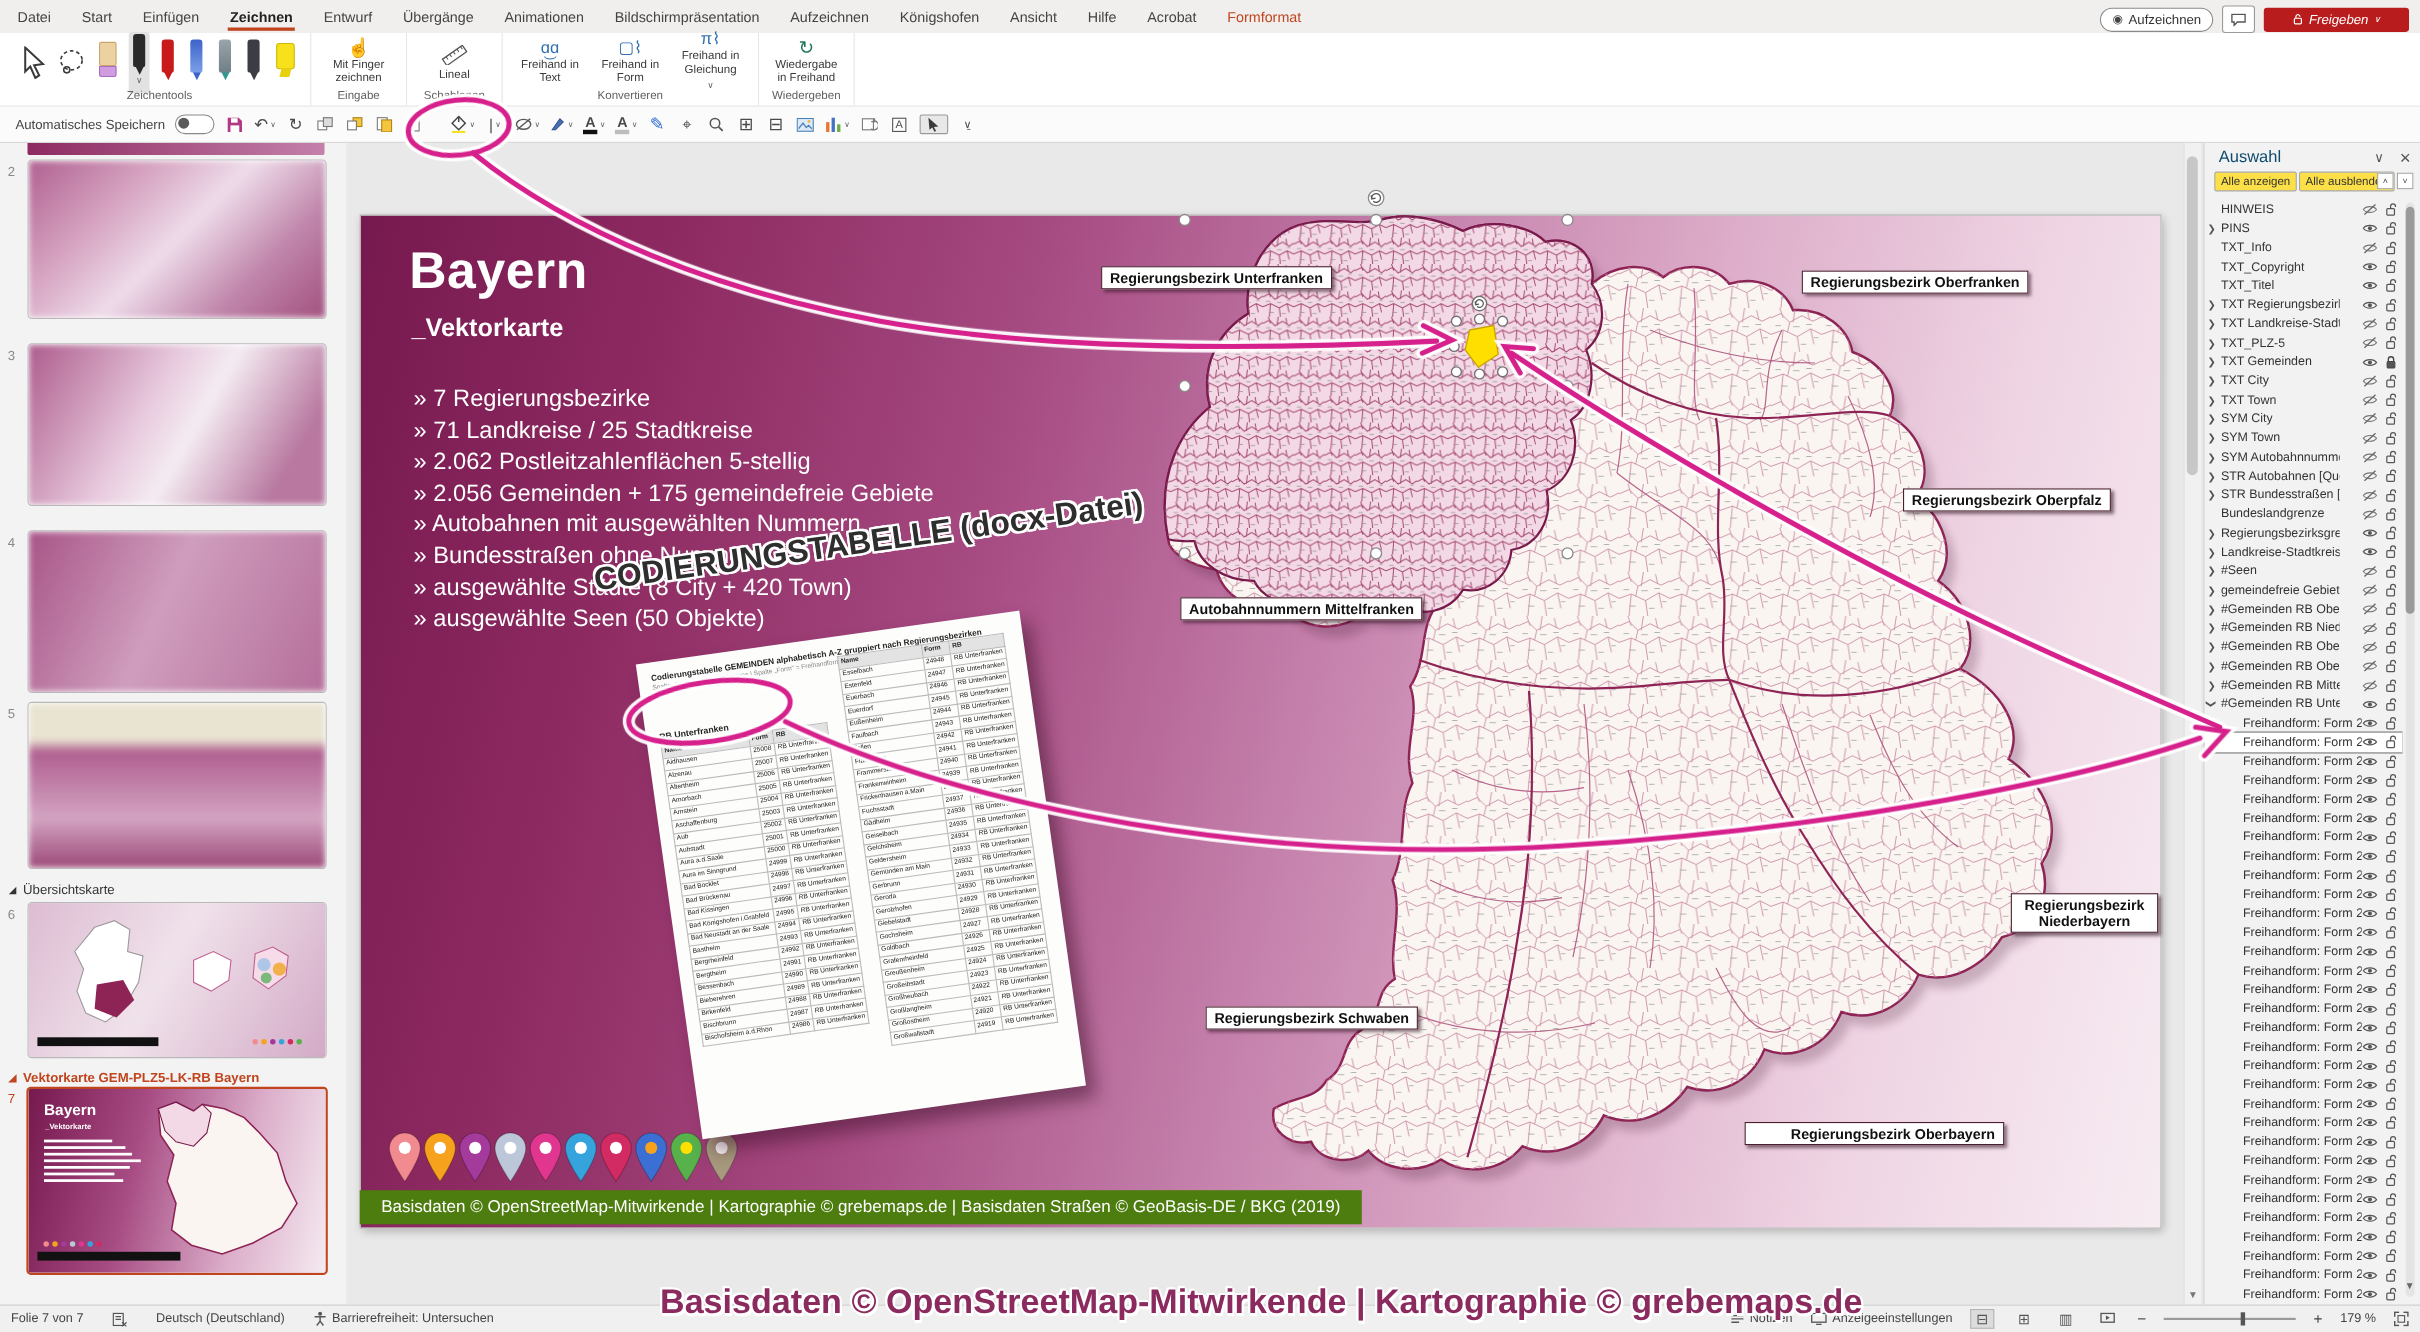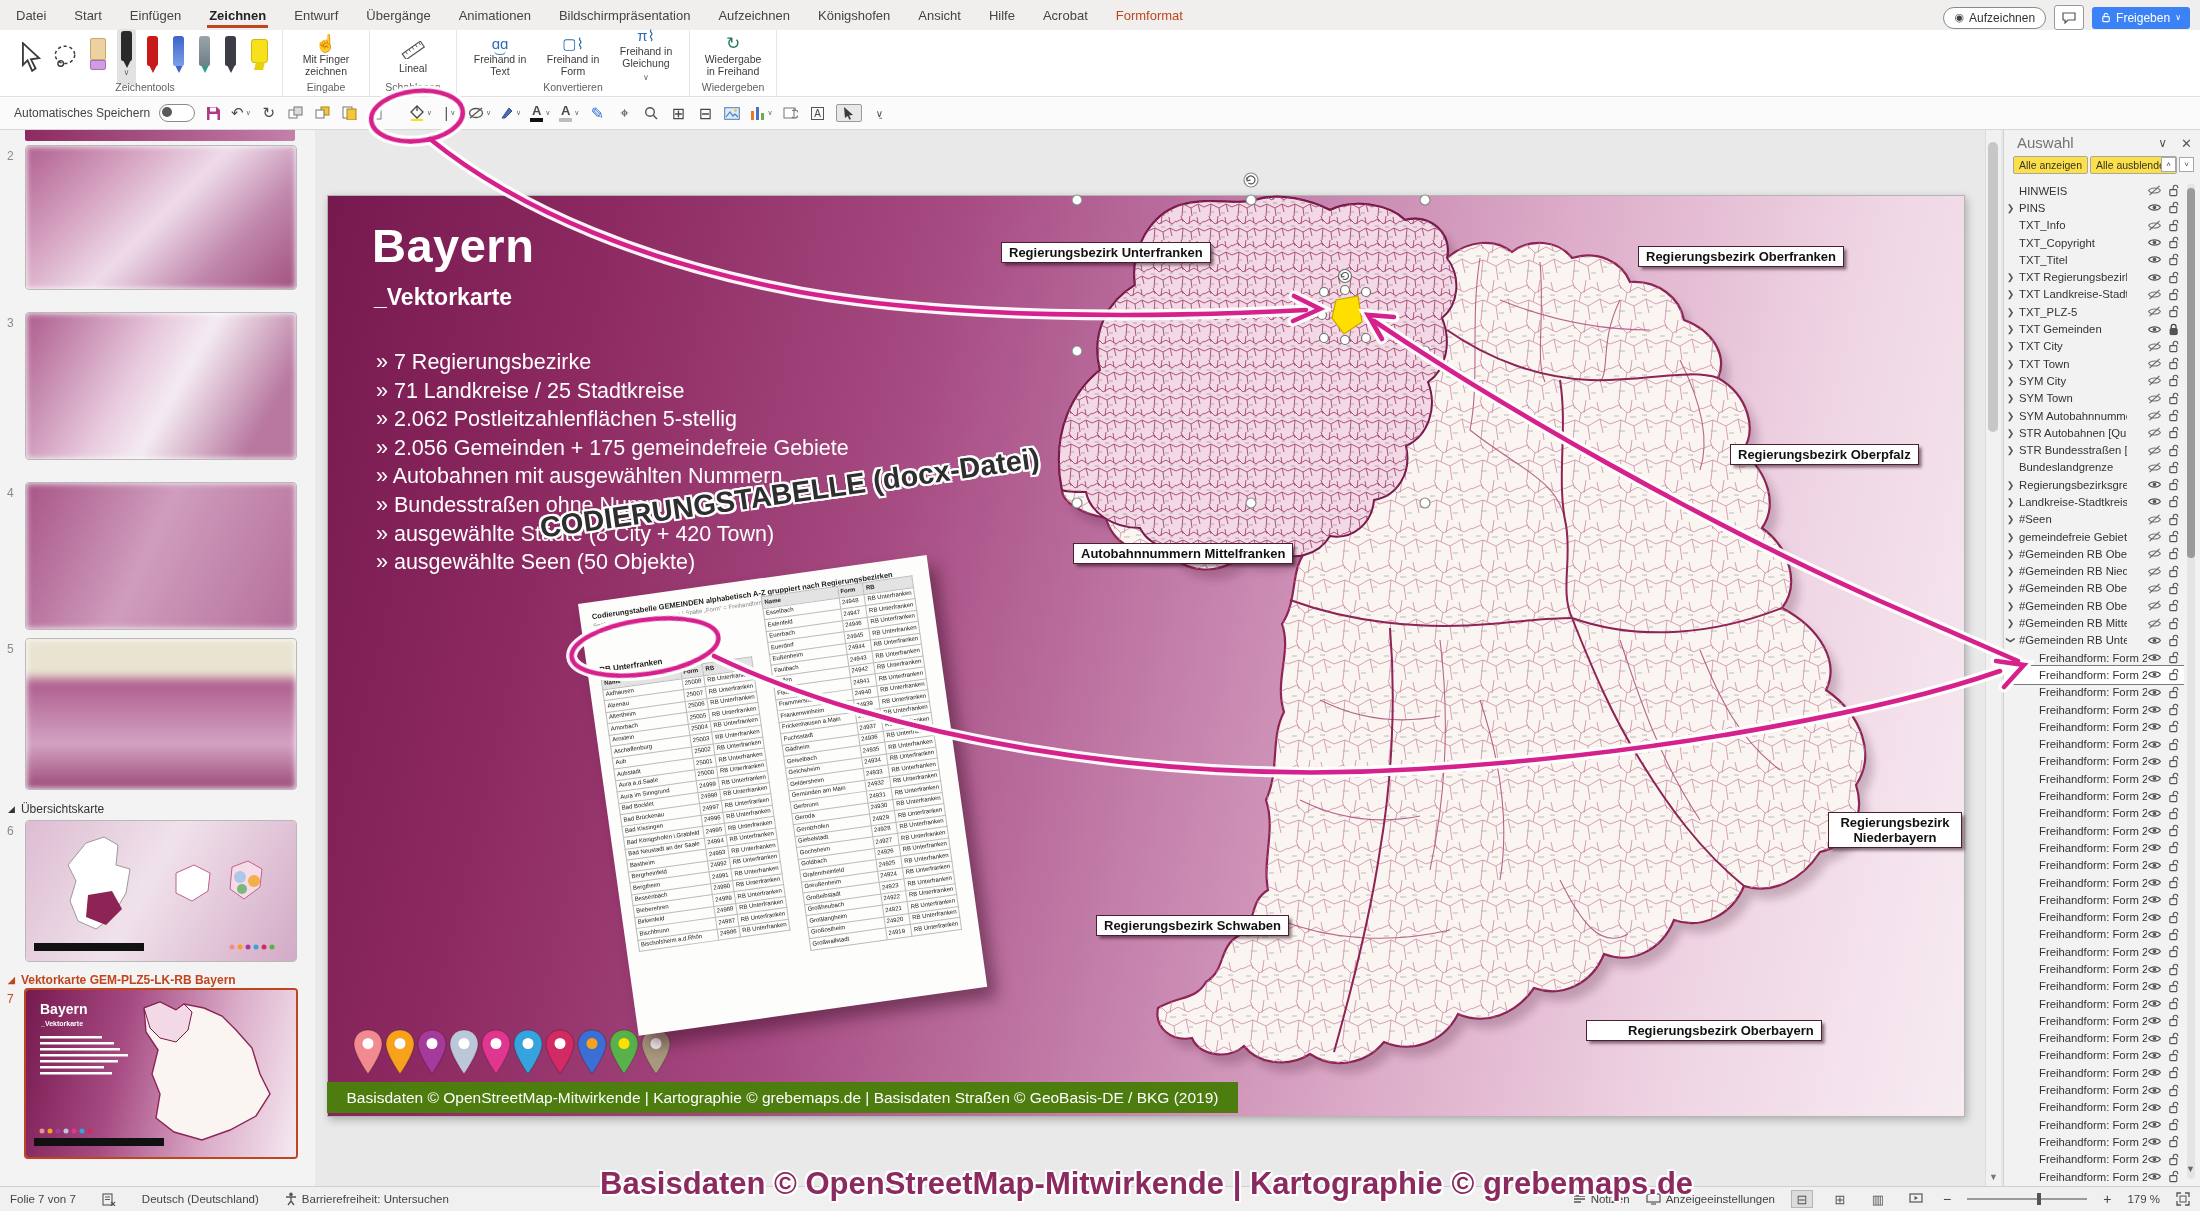--- a/index.html
+++ b/index.html
@@ -7,21 +7,21 @@
        font-family:"Liberation Sans", sans-serif;color:#333;}
   .abs{position:absolute;}
   
   #menubar{left:0;top:0;width:2200px;height:30px;background:#f1efee;display:flex;align-items:center;padding-left:14px;box-sizing:border-box;}
   .menu-item{font-size:13px;color:#444;margin-right:24px;padding:5px 2px;cursor:default;white-space:nowrap;}
   .menu-item.active{color:#222;font-weight:bold;border-bottom:3px solid #c0451e;padding-bottom:2px;}
   .menu-item.contextual{color:#c0451e;}
   #tr-controls{position:absolute;right:10px;top:5px;display:flex;gap:8px;align-items:center;}
   #rec-btn{border:1px solid #8a8a8a;border-radius:13px;background:#fff;padding:3px 10px;font-size:12px;display:flex;gap:5px;align-items:center;}
   #cmt-btn{border:1px solid #9a9a9a;border-radius:3px;background:#fff;width:28px;height:23px;display:flex;align-items:center;justify-content:center;}
-  #share-btn{background:#3b82f6;color:#fff;border-radius:3px;padding:4px 9px;font-size:12px;display:flex;gap:5px;align-items:center;}
+  #share-btn{background:#b91c1c;color:#fff;border-radius:3px;padding:4px 26px;font-size:12px;display:flex;gap:5px;align-items:center;font-style:italic;}
   
   #ribbon{left:0;top:30px;width:2200px;height:67px;background:#fff;border-bottom:1px solid #e0e0e0;display:flex;align-items:stretch;padding-left:8px;box-sizing:border-box;}
   .rgroup{display:flex;flex-direction:column;align-items:center;justify-content:space-between;padding:4px 10px 2px 10px;border-right:1px solid #e6e6e6;}
   .ricons{display:flex;align-items:center;gap:7px;height:46px;}
   .rlabel{font-size:10.5px;color:#616161;padding:1px 0 3px 0;}
   .pen{width:11px;height:30px;border-radius:3px 3px 2px 2px;position:relative;}
   .pen:after{content:"";position:absolute;left:1.5px;bottom:-7px;border-left:4px solid transparent;border-right:4px solid transparent;border-top:8px solid inherit;}
   .penwrap{display:flex;flex-direction:column;align-items:center;padding:2px 4px 8px 4px;border-radius:3px;}
   .penwrap.sel{background:#e2e2e2;}
   .tip{width:0;height:0;border-left:4.5px solid transparent;border-right:4.5px solid transparent;margin-top:-1px;}
@@ -65,21 +65,21 @@
   #doc-sh{font-size:6px;color:#888;margin-top:2px;}
   #doc-sec{font-size:8px;font-weight:bold;margin-top:10px;}
   .dcol{position:absolute;width:153px;font-size:6px;}
   .dtable{width:100%;border-collapse:collapse;}
   .dtable td,.dtable th{border:0.5px solid #bbb;padding:0.5px 2px;font-size:6px;line-height:9.5px;white-space:nowrap;overflow:hidden;}
   .dtable th{background:#e3e3e3;text-align:left;font-size:6px;}
   #doc-callout{left:538px;top:512px;width:470px;transform:rotate(-8deg);transform-origin:top left;font-size:29px;font-weight:bold;color:#2e2e2e;z-index:8;white-space:nowrap;
      text-shadow:2px 0 0 #fff,-2px 0 0 #fff,0 2px 0 #fff,0 -2px 0 #fff,2px 2px 0 #fff,-2px -2px 0 #fff,2px -2px 0 #fff,-2px 2px 0 #fff;}
   
   #rpane{left:2003px;top:130px;width:197px;height:1056px;background:#f2f2f2;border-left:1px solid #cfcfcf;box-sizing:border-box;}
-  #pane-title{position:absolute;left:13px;top:4px;font-size:15px;color:#737373;}
+  #pane-title{position:absolute;left:13px;top:4px;font-size:15px;color:#0c4a6e;}
   .pane-tools{position:absolute;right:8px;top:6px;display:flex;gap:14px;color:#555;font-size:12px;}
   .pbtn{position:absolute;top:26px;font-size:10.5px;border:1px solid #a8a8a8;background:#fde047;border-radius:2px;padding:2px 5px;color:#333;white-space:nowrap;}
   .updown{position:absolute;top:27px;right:6px;display:flex;gap:3px;}
   .updown span{border:1px solid #a8a8a8;background:#fff;width:13px;height:13px;font-size:8px;display:flex;align-items:center;justify-content:center;color:#444;}
   #plist{position:absolute;left:0;top:52px;width:180px;height:1004px;overflow:hidden;}
   .prow{display:flex;align-items:center;height:17.3px;font-size:11.3px;color:#333;position:relative;}
   .prow .chev{width:13px;text-align:center;font-size:9px;color:#555;}
   .prow .lbl{white-space:nowrap;overflow:hidden;max-width:108px;text-overflow:clip;}
   .prow .ic{margin-left:auto;display:flex;gap:6px;align-items:center;padding-right:4px;}
   .prow.selrow{background:#fff;outline:1px solid #7a7a7a;}

